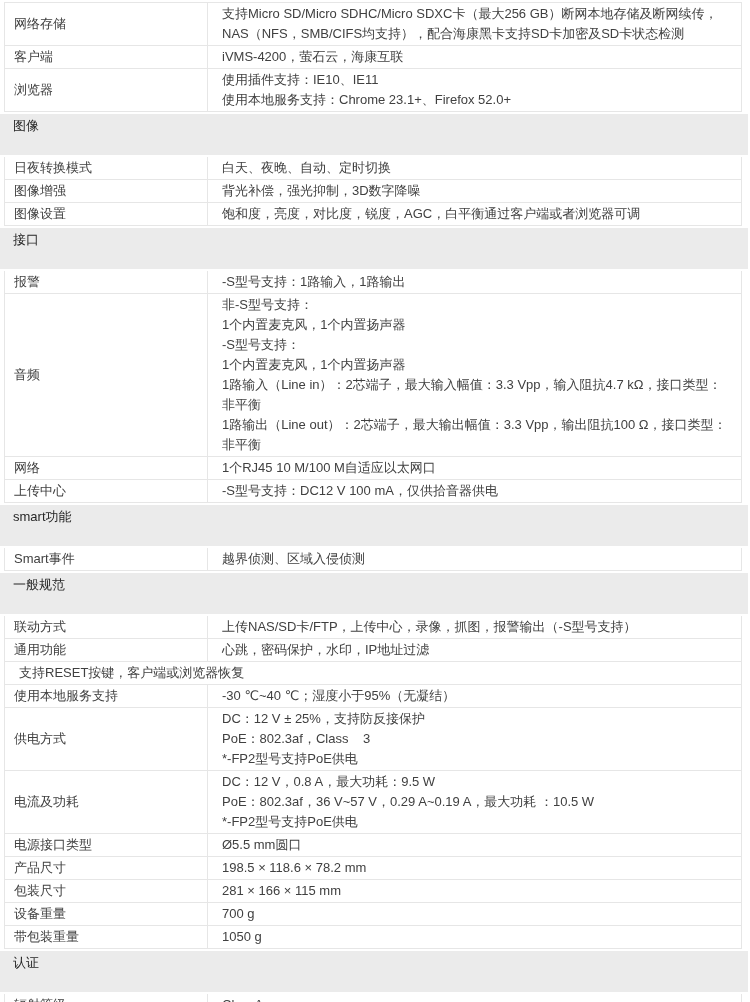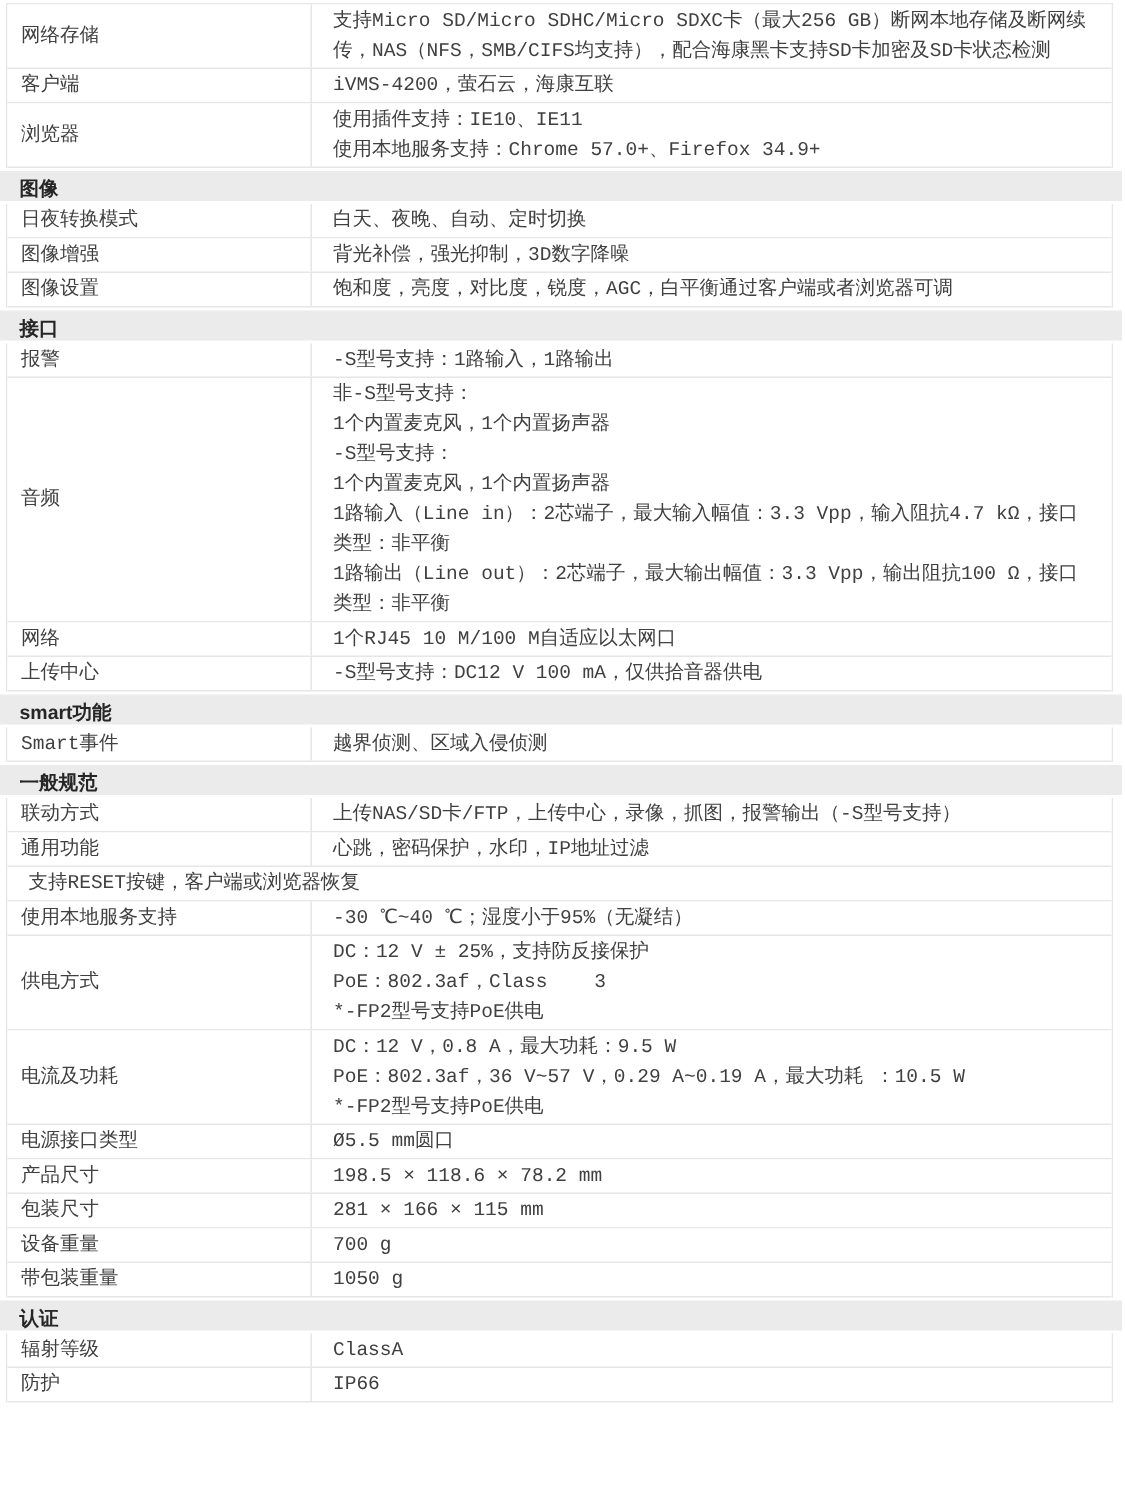--- a/index.html
+++ b/index.html
@@ -22,40 +22,39 @@
     border-radius:50%;pointer-events:none;z-index:0;
   }
   .arc1{left:-368px;top:-320px;width:380px;height:380px;}
   .arc2{left:-424px;top:-352px;width:452px;height:452px;border-width:1px;}
   .arc3{left:-402px;top:962px;width:420px;height:420px;border-width:1px;}
   .spec-table{position:relative;z-index:1;padding-top:2px;}
   .rows-block{
     margin:0 8px 0 4px;
     border-left:1px solid var(--border);
     border-right:1px solid var(--border);
-    font-family:Liberation Mono, monospace;
   }
   .rows-block.first{border-top:1px solid var(--border);}
   .spec-row{display:flex;border-bottom:1px solid var(--border);background:#ffffff;}
   .cell-label{
     flex:0 0 203px;width:203px;box-sizing:border-box;
     border-right:1px solid var(--border);
     padding:1px 6px 1px 9px;line-height:20px;
     display:flex;align-items:center;
   }
   .cell-value{
     flex:1;min-width:0;box-sizing:border-box;
     padding:1px 12px 1px 14px;line-height:20px;
   }
   .value-line{white-space:pre-wrap;word-break:break-word;}
   .section-bar{
     background:var(--section-bg);
     color:var(--title-text);
-    font-weight:bold;
-    height:20px;line-height:24px;
+    font-weight:normal;
+    height:41px;line-height:24px;
     padding-left:13px;
     margin:2px 2px 2px 0;
   }
 </style>
 </head>
 <body>
 
 <div class="watermark-arc arc1"></div>
 <div class="watermark-arc arc2"></div>
 <div class="watermark-arc arc3"></div>
@@ -71,21 +70,21 @@
       <div class="spec-row">
         <div class="cell-label">客户端</div>
         <div class="cell-value">
           <div class="value-line">iVMS-4200，萤石云，海康互联</div>
         </div>
       </div>
       <div class="spec-row">
         <div class="cell-label">浏览器</div>
         <div class="cell-value">
           <div class="value-line">使用插件支持：IE10、IE11</div>
-          <div class="value-line">使用本地服务支持：Chrome 57.0+、Firefox 34.9+</div>
+          <div class="value-line">使用本地服务支持：Chrome 23.1+、Firefox 52.0+</div>
         </div>
       </div>
     </div>
     <div class="section-bar">图像</div>
     <div class="rows-block">
       <div class="spec-row">
         <div class="cell-label">日夜转换模式</div>
         <div class="cell-value">
           <div class="value-line">白天、夜晚、自动、定时切换</div>
         </div>

